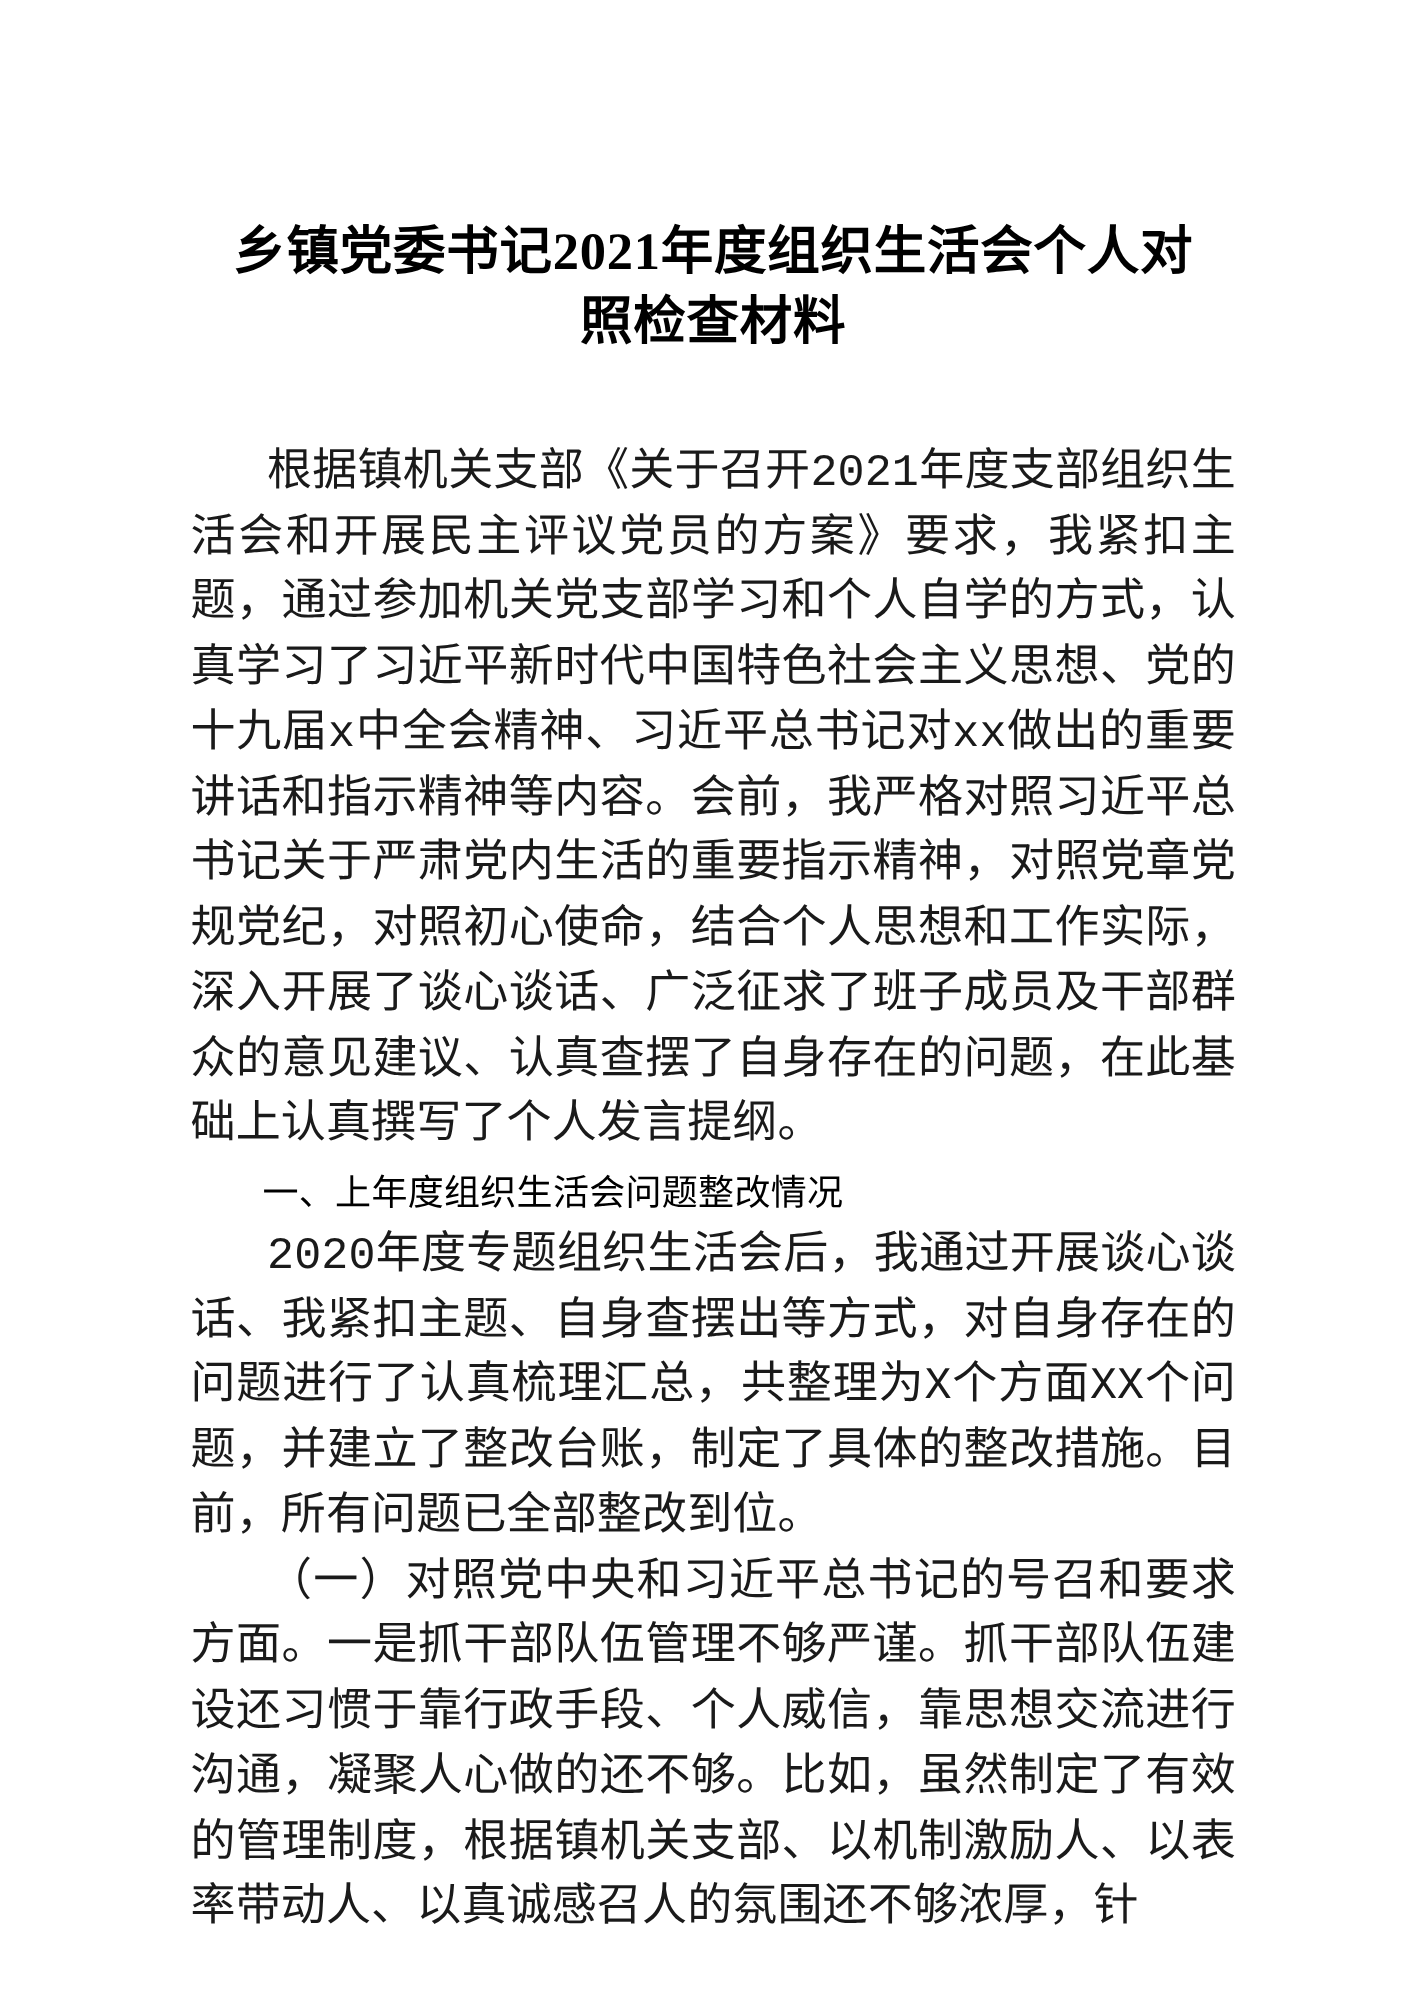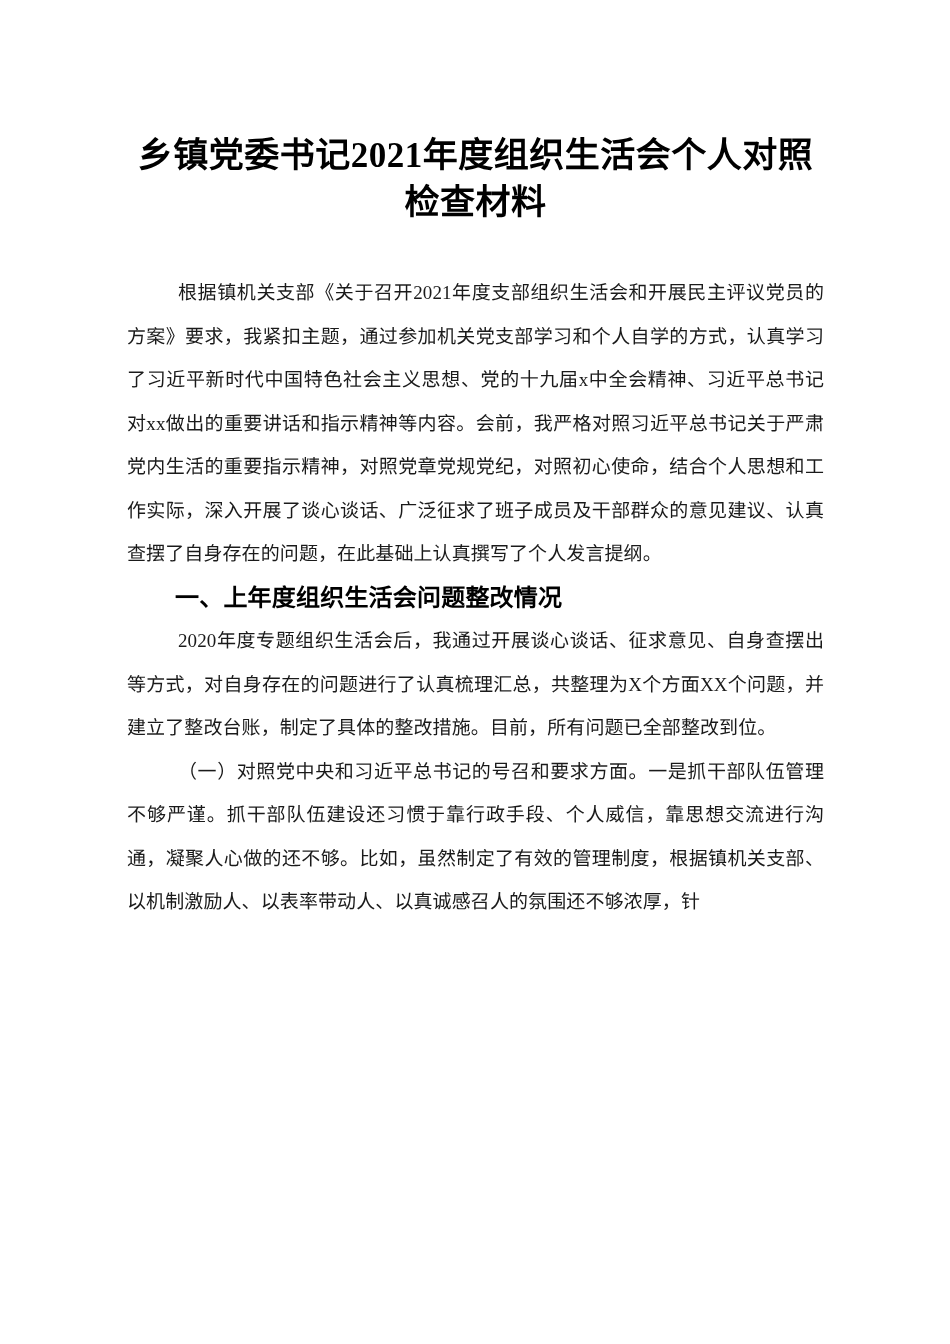--- a/index.html
+++ b/index.html
@@ -26,41 +26,41 @@
   }
 
   
   .doc-title {
     font-family: "Liberation Serif", "DejaVu Serif", serif;
     font-weight: bold;
     font-size: 35px;
     line-height: 47px;
     color: #000000;
     text-align: center;
-    margin: 0;
+    margin: 12px;
     padding-top: 132px;
     letter-spacing: 0.5px;
   }
 
   
   .section-heading {
     font-family: "Liberation Sans", "DejaVu Sans", sans-serif;
-    font-weight: bold;
+    font-weight: normal;
     font-size: 24px;
     line-height: 43.5px;
     color: #000000;
     margin: 0;
     text-indent: 48px;
     letter-spacing: 0.2px;
   }
 
   
   .body-para {
-    font-family: Liberation Serif, serif;
-    font-size: 19px;
+    font-family: Liberation Mono, monospace;
+    font-size: 30px;
     line-height: 43.5px;
     color: #1a1a1a;
     margin: 0;
     text-indent: 51px;
     text-align: justify;
     text-justify: inter-ideograph;
     letter-spacing: 0.1px;
     word-break: break-all;
   }
 
@@ -75,19 +75,19 @@
   <div class="doc-body">
 
     <h1 class="doc-title">乡镇党委书记2021年度组织生活会个人对照检查材料</h1>
 
     <div class="spacer-after-title"></div>
 
     <p class="body-para">根据镇机关支部《关于召开2021年度支部组织生活会和开展民主评议党员的方案》要求，我紧扣主题，通过参加机关党支部学习和个人自学的方式，认真学习了习近平新时代中国特色社会主义思想、党的十九届x中全会精神、习近平总书记对xx做出的重要讲话和指示精神等内容。会前，我严格对照习近平总书记关于严肃党内生活的重要指示精神，对照党章党规党纪，对照初心使命，结合个人思想和工作实际，深入开展了谈心谈话、广泛征求了班子成员及干部群众的意见建议、认真查摆了自身存在的问题，在此基础上认真撰写了个人发言提纲。</p>
 
     <h2 class="section-heading">一、上年度组织生活会问题整改情况</h2>
 
-    <p class="body-para">2020年度专题组织生活会后，我通过开展谈心谈话、征求意见、自身查摆出等方式，对自身存在的问题进行了认真梳理汇总，共整理为X个方面XX个问题，并建立了整改台账，制定了具体的整改措施。目前，所有问题已全部整改到位。</p>
+    <p class="body-para">2020年度专题组织生活会后，我通过开展谈心谈话、我紧扣主题、自身查摆出等方式，对自身存在的问题进行了认真梳理汇总，共整理为X个方面XX个问题，并建立了整改台账，制定了具体的整改措施。目前，所有问题已全部整改到位。</p>
 
 
     <p class="body-para">（一）对照党中央和习近平总书记的号召和要求方面。一是抓干部队伍管理不够严谨。抓干部队伍建设还习惯于靠行政手段、个人威信，靠思想交流进行沟通，凝聚人心做的还不够。比如，虽然制定了有效的管理制度，根据镇机关支部、以机制激励人、以表率带动人、以真诚感召人的氛围还不够浓厚，针</p>
 
   </div>
 </div>
 
 </body></html>

